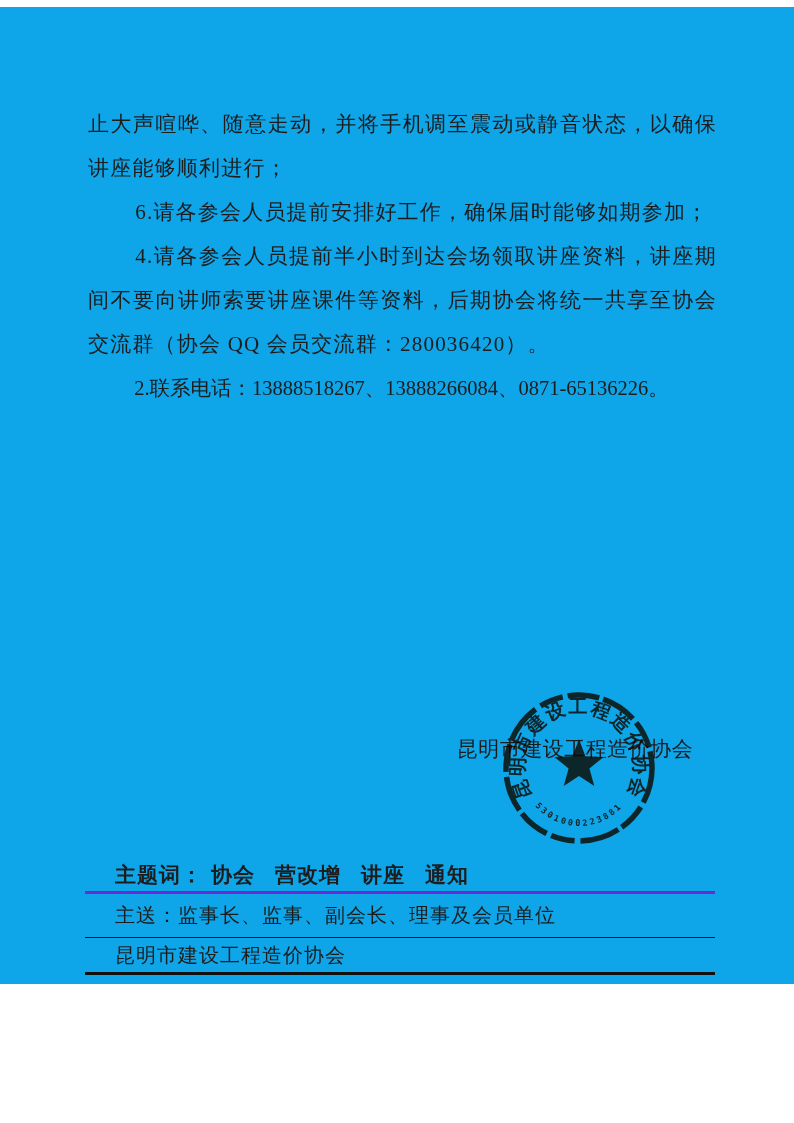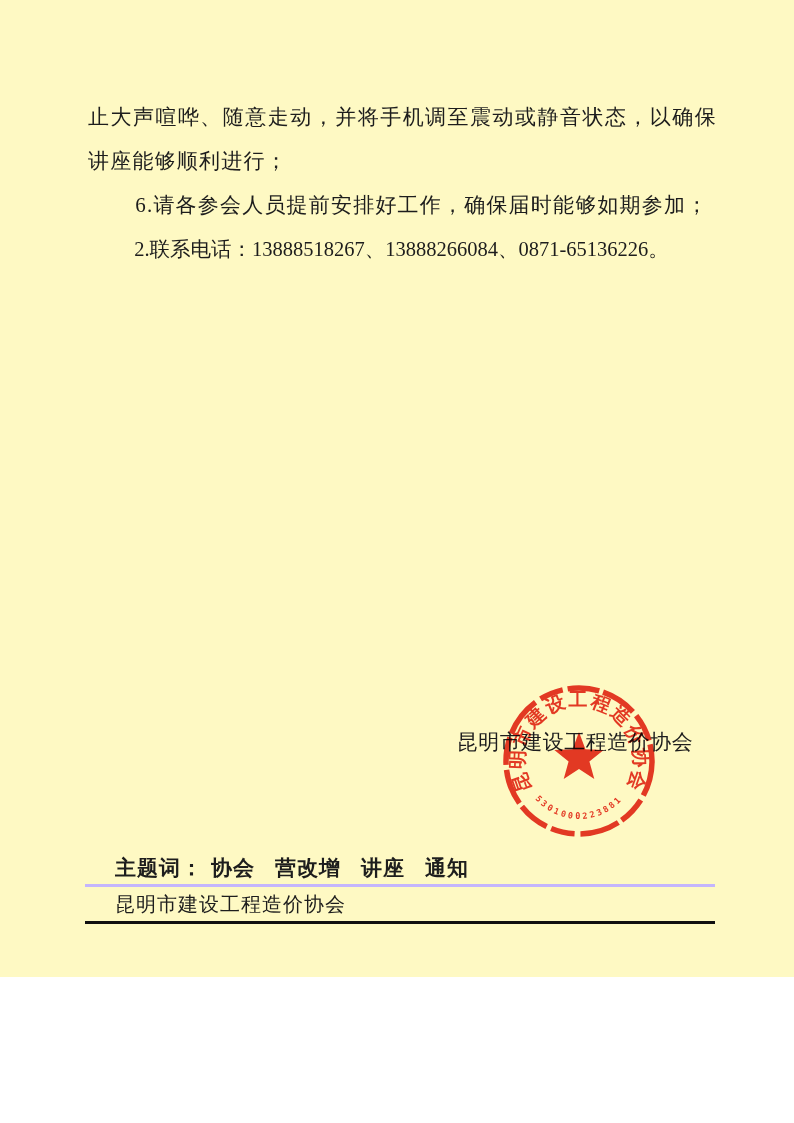--- a/index.html
+++ b/index.html
@@ -1,20 +1,20 @@
 <!DOCTYPE html>
 <html lang="zh" style="--seal-color: #e01e10;"><head>
 <meta charset="utf-8">
 <style>
   :root { --seal-color:#e01e10; --ink:#1d1d1d; }
   * { margin:0; padding:0; box-sizing:border-box; }
   html,body { background:#ffffff; }
   .page {
-    position:relative; width:794px; height:977px; margin:0 auto;
-    background:#fef9c3; color:var(--ink); overflow:hidden;
+    position:relative; width:794px; height:977px; margin:7px auto;
+    background:#0ea5e9; color:var(--ink); overflow:hidden;
     font-family:"Liberation Serif","DejaVu Serif",serif;
   }
 
   
   .content {
     position:absolute; left:88px; top:95px; width:629px;
     font-size:21px; line-height:44px; letter-spacing:1.2px;
     text-align:justify;
   }
   .para { text-align:justify; }
@@ -46,21 +46,21 @@
   }
   .seal .star { fill:var(--seal-color); }
 
   
   .doc-footer {
     position:absolute; left:85px; top:852px; width:630px;
     font-size:20px;
   }
   .f-row { padding-left:30px; }
   .f-subject {
-    line-height:32px; border-bottom:3px solid #c4b5fd;
+    line-height:32px; border-bottom:3px solid #6d28d9;
     font-family:"Liberation Sans","DejaVu Sans",sans-serif; font-weight:bold;
     font-size:21px; letter-spacing:1px;
   }
   .f-subject .term { margin-left:20px; }
   .f-recipients {
     line-height:43px; border-bottom:1.5px solid #101010; letter-spacing:1px;
   }
   .f-issue {
     display:flex; justify-content:space-between; align-items:center;
     line-height:34px; border-bottom:3px solid #101010;
@@ -74,20 +74,21 @@
   }
 </style>
 </head>
 <body>
 
 <div class="page">
 
   <main class="content">
     <p class="para">止大声喧哗、随意走动，并将手机调至震动或静音状态，以确保讲座能够顺利进行；</p>
     <p class="para indent">6.请各参会人员提前安排好工作，确保届时能够如期参加；</p>
+    <p class="para indent">4.请各参会人员提前半小时到达会场领取讲座资料，讲座期间不要向讲师索要讲座课件等资料，后期协会将统一共享至协会交流群（协会 QQ 会员交流群：280036420）。</p>
     <p class="para indent tight">2.联系电话：13888518267、13888266084、0871-65136226。</p>
   </main>
 
   <div class="signature">
     <div class="sig-org">昆明市建设工程造价协会</div>
   </div>
 
   <svg class="seal" viewBox="0 0 190 190" xmlns="http://www.w3.org/2000/svg">
     <circle class="ring" cx="95" cy="95" r="73" stroke-dasharray="36 5 28 4 40 6 24 5 32 4"></circle>
     <defs>
@@ -100,20 +101,23 @@
     <path class="star" d="M 95,66 L 101.4,83.2 L 119.7,84.0 L 105.4,95.4 L 110.3,113.0 L 95,102.9 L 79.7,113.0 L 84.6,95.4 L 70.3,84.0 L 88.6,83.2 Z"></path>
     <text class="serial-text">
       <textPath href="#sealBottomArc" startOffset="50%" text-anchor="middle">5301000223881</textPath>
     </text>
   </svg>
 
   <footer class="doc-footer">
     <div class="f-row f-subject">
       <span class="label">主题词：</span><span class="term" style="margin-left:8px">协会</span><span class="term">营改增</span><span class="term">讲座</span><span class="term">通知</span>
     </div>
+    <div class="f-row f-recipients">
+      <span>主送：</span><span>监事长、监事、副会长、理事及会员单位</span>
+    </div>
     <div class="f-row f-issue">
       <span>昆明市建设工程造价协会</span>
     </div>
   </footer>
 
   <div class="page-number">— 2 —</div>
 
 </div>
 
 </body></html>

